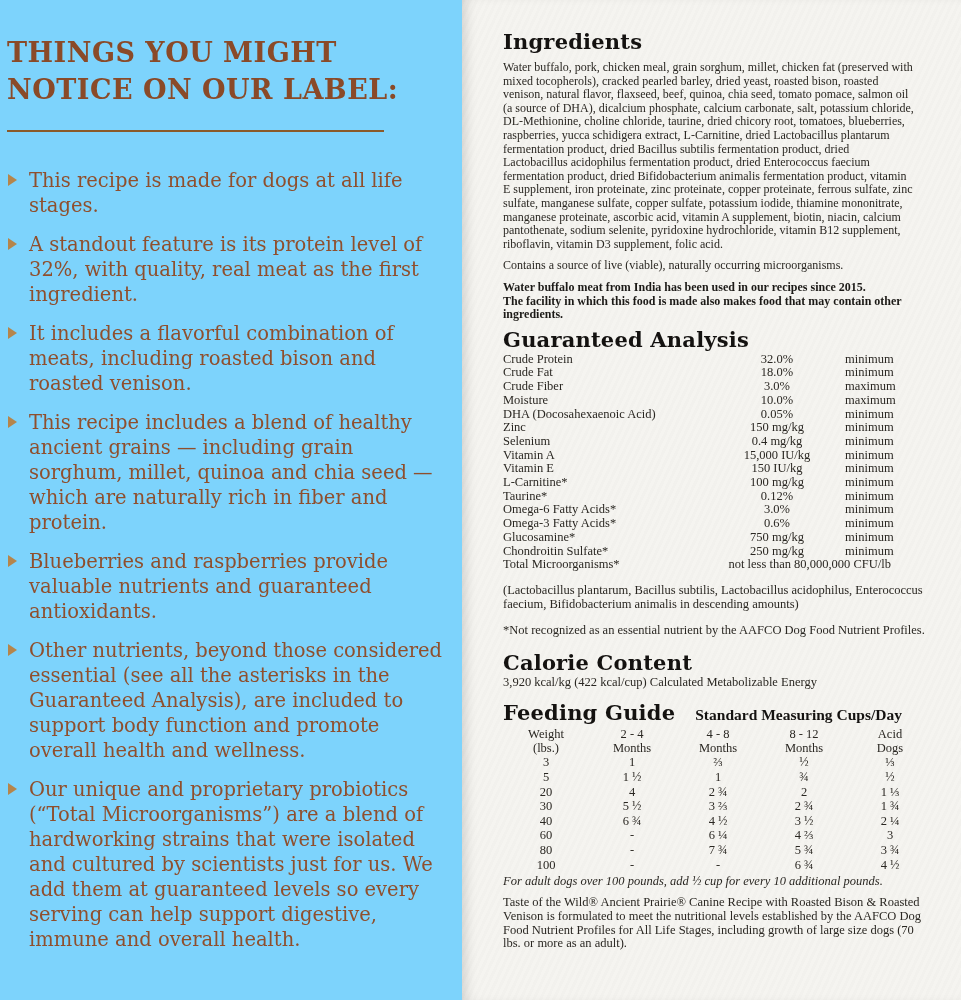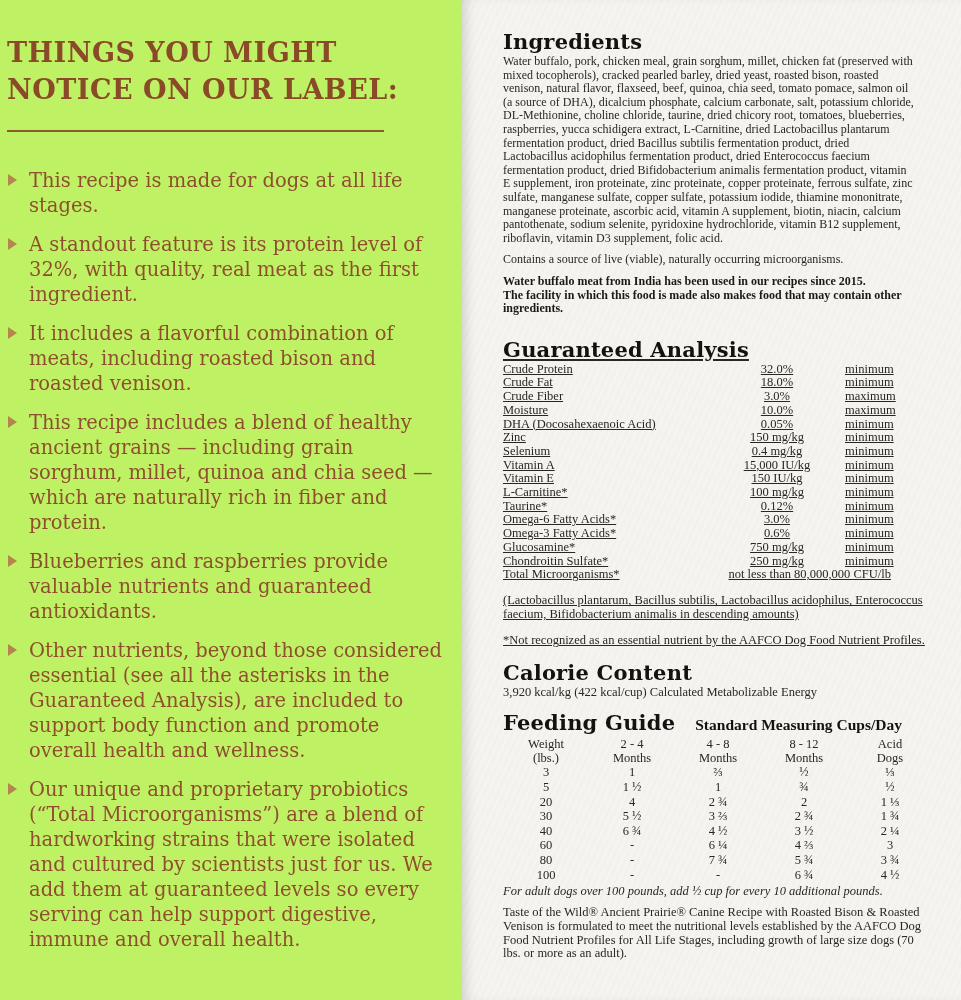--- a/index.html
+++ b/index.html
@@ -2,21 +2,21 @@
 <html><head>
 <meta charset="utf-8">
 <style>
   html,body{margin:0;padding:0;}
   body{width:961px;height:1000px;overflow:hidden;background:#fff;}
   .page{display:flex;width:961px;height:1000px;}
 
   
   .left-panel{
     width:462px;height:100%;box-sizing:border-box;
-    background:#bef264;
+    background:#7dd3fc;
     padding:34px 18px 0 7px;
     font-family:"DejaVu Serif", serif;
   }
   .left-heading{
     margin:0;color:#8a4a28;
     font:bold 27px/37px "DejaVu Serif", serif;
     letter-spacing:0.5px;
   }
   .left-heading span{display:block;}
   .heading-divider{
@@ -53,25 +53,25 @@
     color:#2a2722;
   }
   .section-heading{
     margin:0;color:#141210;
     font:bold 21px/23px "DejaVu Serif", serif;
     letter-spacing:0.2px;
   }
   .body{
     margin:0;font:12px/13.6px "Liberation Serif", serif;
   }
-  .ing-body{max-width:412px;margin-top:2px;}
+  .ing-body{max-width:412px;margin-top:8px;}
   .note{margin-top:8px;}
   .bold{font-weight:bold;color:#1c1a17;max-width:420px;}
 
-  .ga-section{margin-top:22px;text-decoration:underline;}
+  .ga-section{margin-top:6px;}
   .ga-rows{margin-top:2px;}
   .ga-row{display:flex;font:12.5px/13.7px "Liberation Serif", serif;}
   .ga-name{flex:1;}
   .ga-val{width:112px;text-align:center;white-space:nowrap;}
   .ga-qual{width:100px;padding-left:12px;box-sizing:border-box;}
   .ga-total{display:flex;font:12.5px/13.7px "Liberation Serif", serif;}
   .ga-total-val{flex:1;text-align:right;padding-right:42px;}
   .ga-detail{max-width:424px;font:12.5px/13.7px "Liberation Serif", serif;}
 
   .cal-section{margin-top:7px;}

